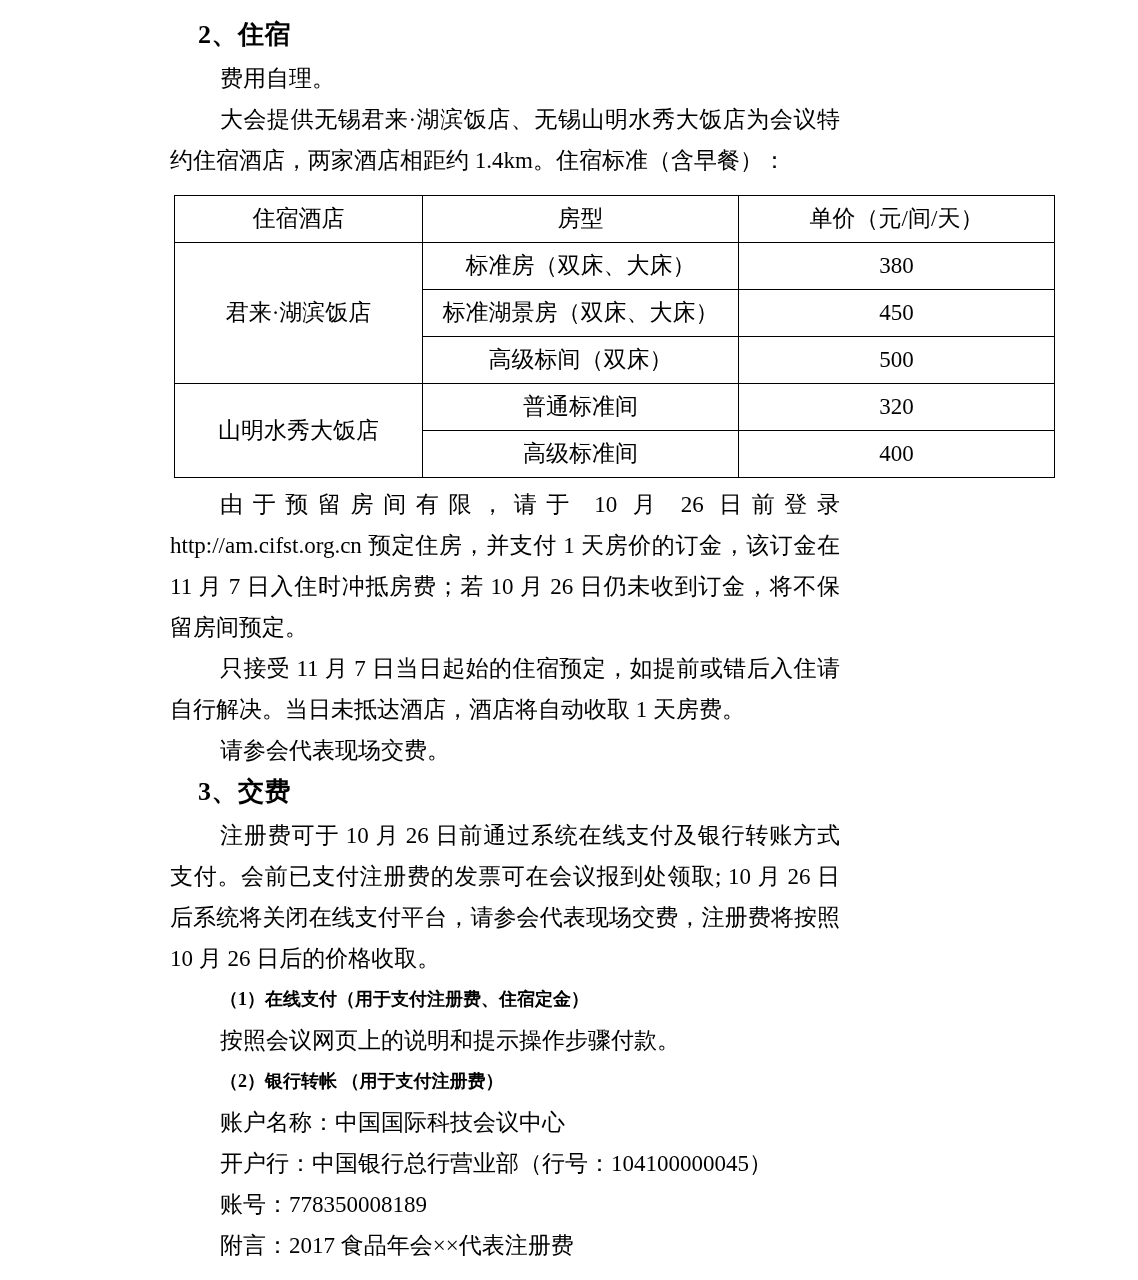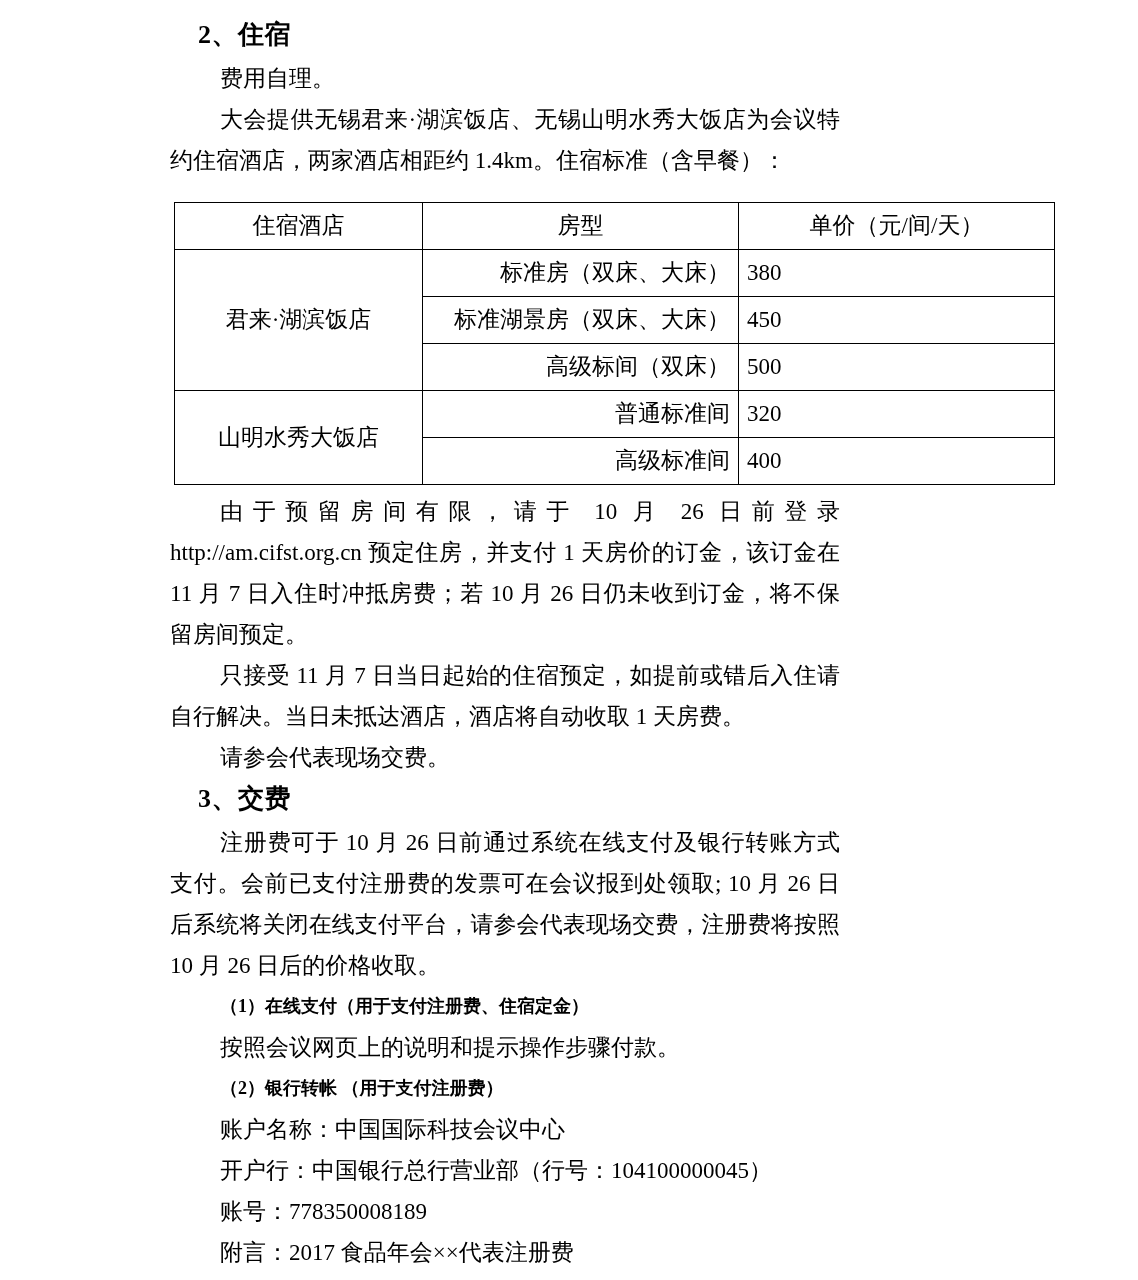--- a/index.html
+++ b/index.html
@@ -35,21 +35,21 @@
     line-height: 41px;
     margin: 0;
     text-align: justify;
     text-justify: inter-ideograph;
   }
   .indent {
     text-indent: 50px;
   }
   
   .tbl-wrap {
-    margin: 21px 0 6px 0;
+    margin: 14px 0 6px 0;
     padding-left: 4px;
   }
   table.hotel {
     border-collapse: collapse;
     width: 880px;
     margin-left: 0px;
     table-layout: fixed;
   }
   table.hotel td, table.hotel th {
     border: 1px solid #000;
@@ -59,22 +59,22 @@
     line-height: 30px;
     height: 34px;
   }
   table.hotel th {
     text-align: center;
   }
   .col-hotel { width: 248px; }
   .col-room  { width: 316px; }
   .col-price { width: 316px; }
   .cell-center { text-align: center; }
-  .cell-left { text-align: right; padding-left: 14px; }
-  .price-cell { text-align: left; padding-left: 12px; }
+  .cell-left { text-align: center; padding-left: 14px; }
+  .price-cell { text-align: center; padding-left: 12px; }
   .bold-sub {
     font-weight: bold;
     font-size: 18px;
   }
 </style>
 </head>
 <body>
 
 <div class="page">
 

